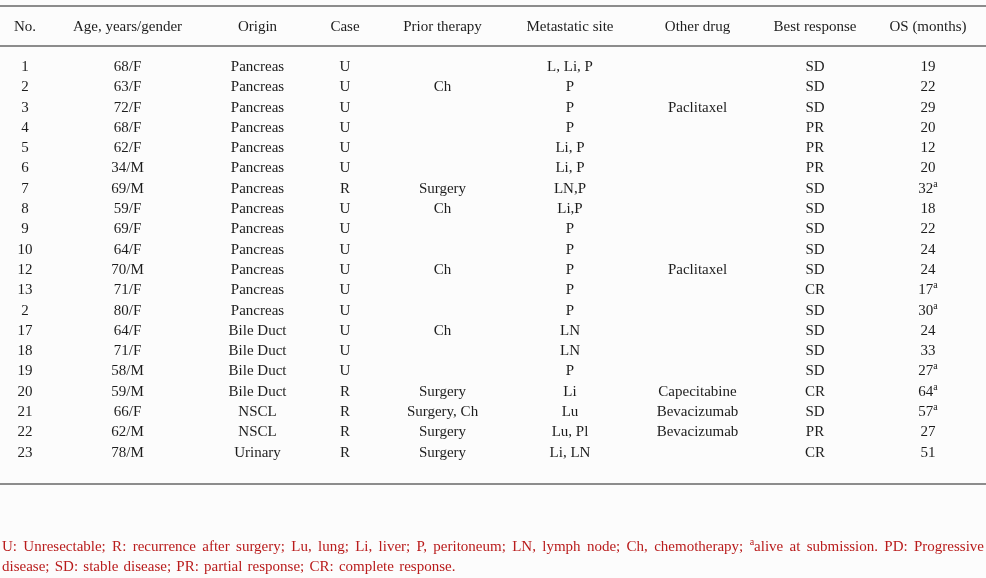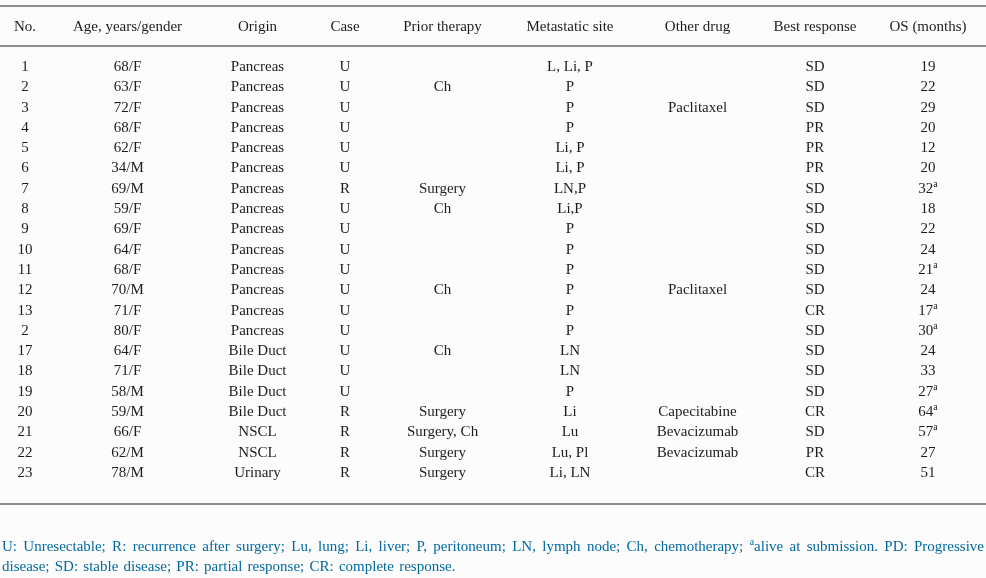--- a/index.html
+++ b/index.html
@@ -55,21 +55,21 @@
   .footnote {
     position: absolute;
     top: 537px;
     left: 0;
     width: 982px;
     padding: 0 2px;
     font-size: 15px;
     line-height: 19.5px;
     text-align: justify;
     word-spacing: 1.5px;
-    color: #0369a1;
+    color: #b91c1c;
   }
 </style>
 </head>
 <body>
 
 <div id="page">
 
   <table class="data-table">
     <colgroup>
         <col style="width: 50px;">
@@ -200,31 +200,20 @@
           <td>64/F</td>
           <td>Pancreas</td>
           <td>U</td>
           <td></td>
           <td>P</td>
           <td></td>
           <td>SD</td>
           <td>24</td>
         </tr>
         <tr>
-          <td>11</td>
-          <td>68/F</td>
-          <td>Pancreas</td>
-          <td>U</td>
-          <td></td>
-          <td>P</td>
-          <td></td>
-          <td>SD</td>
-          <td>21<sup class="alive">a</sup></td>
-        </tr>
-        <tr>
           <td>12</td>
           <td>70/M</td>
           <td>Pancreas</td>
           <td>U</td>
           <td>Ch</td>
           <td>P</td>
           <td>Paclitaxel</td>
           <td>SD</td>
           <td>24</td>
         </tr>

